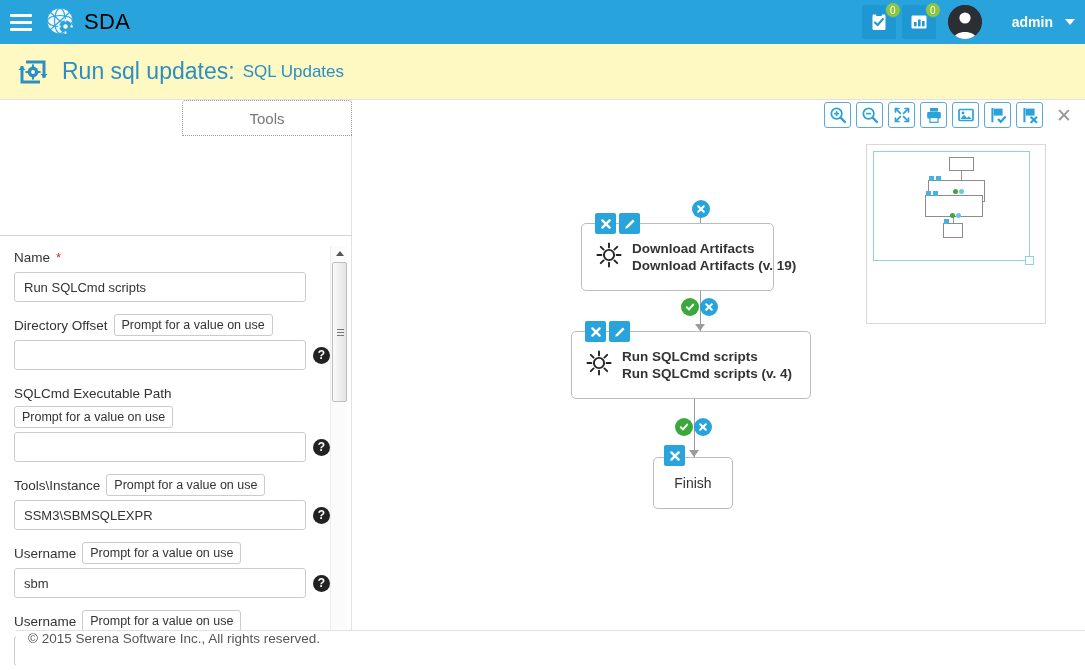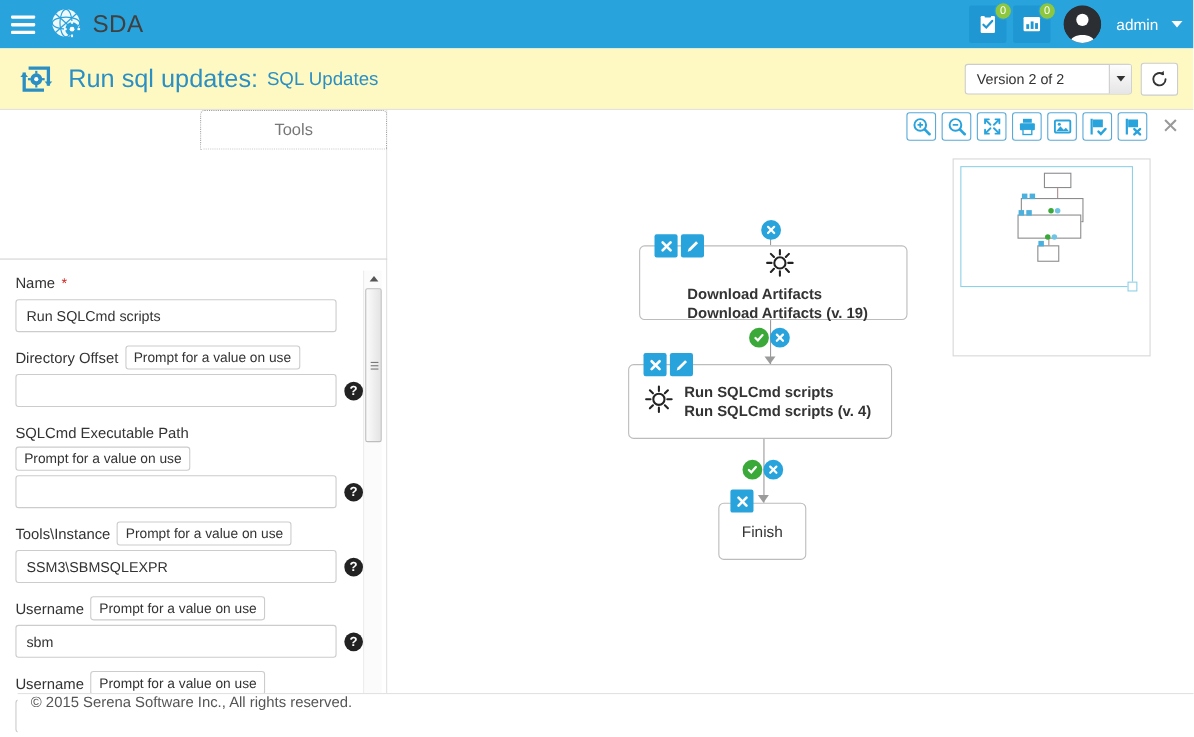--- a/index.html
+++ b/index.html
@@ -18,21 +18,21 @@
     background:#29a3dc; display:flex; align-items:center;
   }
   .hamburger {
     width:22px; height:17px; margin-left:10px; margin-right:14px;
     display:flex; flex-direction:column; justify-content:space-between;
     cursor:pointer;
   }
   .hamburger span { display:block; height:3px; background:#fff; border-radius:1px; }
   .brand { display:flex; align-items:center; gap:8px; }
   .brand-logo { width:30px; height:30px; }
-  .brand-name { color:#404040; font-size:22px; letter-spacing:.4px; }
+  .brand-name { color:#000000; font-size:22px; letter-spacing:.4px; }
 
   .topbar-right {
     margin-left:auto; display:flex; align-items:center; gap:6px;
     padding-right:10px; height:44px;
   }
   .hdr-icon-btn {
     position:relative; width:34px; height:34px;
     display:flex; align-items:center; justify-content:center;
     background:#1f97d2; border-radius:2px; cursor:pointer;
   }
@@ -41,21 +41,21 @@
     min-width:16px; height:16px; padding:0 3px;
     background:#8dc63f; color:#fff; border-radius:8px;
     font-size:10px; line-height:16px; text-align:center;
     border:1px solid #29a3dc;
   }
   .avatar {
     width:34px; height:34px; border-radius:50%;
     background:#2b2f33; margin-left:6px;
     display:flex; align-items:flex-end; justify-content:center; overflow:hidden;
   }
-  .user-name { color:#fff; font-size:14px; margin-left:8px; }
+  .user-name { color:#fff; font-size:14px; margin-left:24px;font-weight:bold; }
   .caret-down {
     width:0;height:0;border-left:5px solid transparent;border-right:5px solid transparent;
     border-top:6px solid #fff; margin-left:6px; cursor:pointer;
   }
 
   
   .titlebar {
     position:absolute; left:0; top:44px; width:1085px; height:56px;
     background:#fef9c3; border-bottom:1px solid #e2e2e2;
     display:flex; align-items:center;
@@ -304,34 +304,20 @@
             <rect x="-1" y="5" width="2" height="2.6"></rect>
             <rect x="-7.6" y="-1" width="2.6" height="2"></rect>
             <rect x="5" y="-1" width="2.6" height="2"></rect>
           </g>
         </g>
       </svg>
     </span>
     <span class="title-main">Run sql updates:</span>
     <span class="title-sub">SQL Updates</span>
 
-    <div class="version-wrap">
-      <div class="version-select">
-        <span class="version-label">Version 2 of 2</span>
-        <span class="version-arrow">
-            <i></i>
-          </span>
-      </div>
-      <div class="refresh-btn">
-        <svg width="18" height="18" viewBox="0 0 18 18">
-          <path d="M14.6 9 A5.6 5.6 0 1 1 12.3 4.5" stroke="#333" stroke-width="1.7" fill="none" stroke-linecap="round"></path>
-          <path d="M12.9 1.4 L13.1 5.2 L9.6 4.3 Z" fill="#333"></path>
-        </svg>
-      </div>
-    </div>
   </div>
 
   <div class="left-panel">
     <div class="tabs">
       <div class="tab tab-inactive">
         <span>Tools</span>
       </div>
     </div>
     <div class="tab-strip-line"></div>
 
@@ -491,21 +477,21 @@
     <div class="conn" style="left:347px; top:63px; height:22px;"></div>
     <div class="badge-circ badge-blue" style="left:339px; top:62px;">
       <svg width="12" height="12" viewBox="0 0 12 12">
           <g stroke="#fff" stroke-width="2" stroke-linecap="round">
             <line x1="3.2" y1="3.2" x2="8.8" y2="8.8"></line>
             <line x1="8.8" y1="3.2" x2="3.2" y2="8.8"></line>
           </g>
         </svg>
     </div>
 
-    <div class="node" style="left:228px; top:85px; width:244px; height:68px;flex-direction:column;">
+    <div class="node" style="left:228px; top:85px; width:193px; height:68px;">
       <span class="gear-wrap">
         <svg width="30" height="30" viewBox="0 0 30 30">
           <g fill="none" stroke="#222" stroke-width="1.9">
             <circle cx="15" cy="15" r="5.1"></circle>
             <path d="M15 3.4 L15 7.4 M15 22.6 L15 26.6 M3.4 15 L7.4 15 M22.6 15 L26.6 15
                      M6.8 6.8 L9.6 9.6 M20.4 20.4 L23.2 23.2 M23.2 6.8 L20.4 9.6 M9.6 20.4 L6.8 23.2" stroke-linecap="round"></path>
           </g>
         </svg>
       </span>
       <span class="node-task-text">

